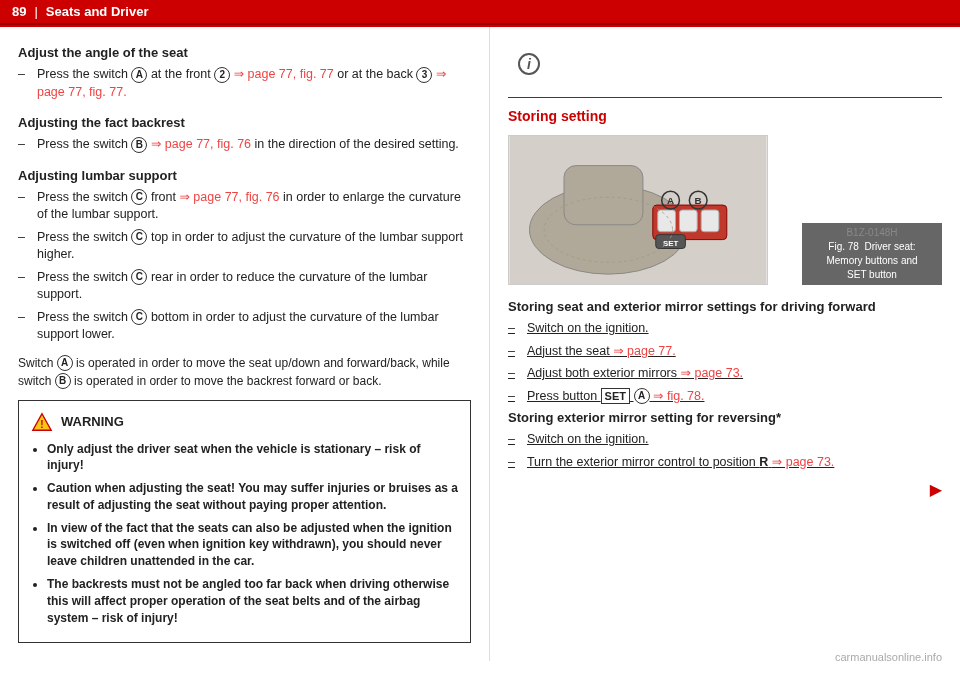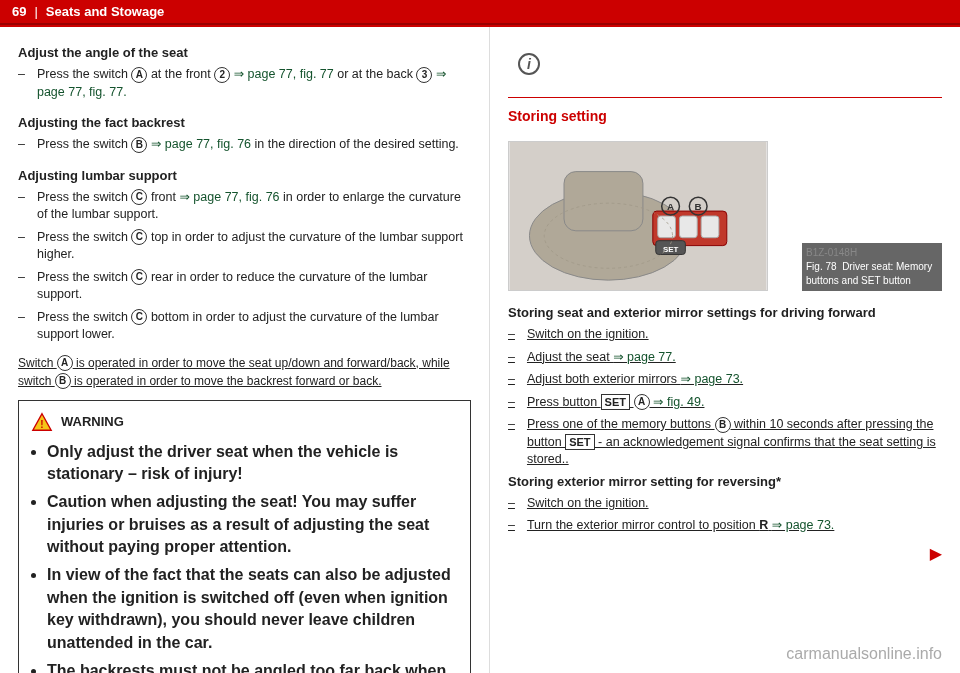--- a/index.html
+++ b/index.html
@@ -73,29 +73,28 @@
       height: 16px;
       border-radius: 50%;
       border: 1.5px solid #333;
       font-size: 10px;
       font-weight: bold;
       flex-shrink: 0;
       line-height: 1;
       vertical-align: middle;
     }
     .link-ref {
-      color: #14532d;
+      color: #ef4444;
       text-decoration: none;
     }
     .switch-note {
       font-size: 12px;
       margin-top: 10px;
       margin-bottom: 10px;
       line-height: 1.5;
-      text-decoration: underline;
     }
     .warning-box {
       border: 1.5px solid #333;
       padding: 10px 12px;
       margin-top: 10px;
       background: #fff;
     }
     .warning-header {
       display: flex;
       align-items: center;
@@ -108,21 +107,21 @@
     .warning-triangle {
       width: 22px;
       height: 22px;
       flex-shrink: 0;
     }
     .warning-box ul {
       list-style: disc;
       padding-left: 16px;
     }
     .warning-box ul li {
-      font-size: 16px;
+      font-size: 12px;
       margin-bottom: 6px;
       line-height: 1.4;
     }
     .warning-box ul li strong {
       font-weight: bold;
     }
     
     .note-box {
       display: flex;
       gap: 8px;
@@ -152,44 +151,45 @@
     }
     .section-divider {
       border: none;
       border-top: 1px solid #c00;
       margin: 10px 0;
     }
     .section-heading {
       font-size: 14px;
       font-weight: bold;
       color: #c00;
-      margin-bottom: 17px;
+      margin-bottom: 11px;
     }
     .car-image-container {
       position: relative;
       width: 100%;
       margin-bottom: 14px;
     }
     .car-image-svg {
       width: 260px;
       height: 150px;
       background: #e8e8e8;
       border: 1px solid #ccc;
       display: block;
     }
     .fig-caption {
       position: absolute;
       bottom: 0;
       right: 0;
       background: rgba(0,0,0,0.6);
       color: #fff;
       font-size: 10px;
-      padding: 3px 4px;
+      padding: 3px 17px;
       line-height: 1.4;
       max-width: 140px;
+      text-align: center;
     }
     .fig-id {
       font-size: 10px;
       color: #888;
       display: block;
     }
     .sub-heading {
       font-size: 13px;
       font-weight: bold;
       margin-bottom: 6px;
@@ -218,23 +218,23 @@
     }
     .bullet-right li::before {
       content: "–";
       flex-shrink: 0;
     }
   </style>
 </head>
 <body>
 
 <div class="header-bar">
-  <span class="page-num">69</span>
+  <span class="page-num">89</span>
   <span style="font-weight:normal;">|</span>
-  <span class="section-title">Seats and Stowage</span>
+  <span class="section-title">Seats and Driver</span>
 </div>
 
 <div style="height:2px; background:#c00;"></div>
 
 <div class="main-content">
 
   <div class="left-col">
 
     <h3>Adjust the angle of the seat</h3>
     <ul class="bullet-list">
@@ -359,39 +359,35 @@
       <li>
           <span></span>
           <span>Adjust the seat <span class="link-ref">⇒ page 77.</span></span>
         </li>
       <li>
           <span></span>
           <span>Adjust both exterior mirrors <span class="link-ref">⇒ page 73.</span></span>
         </li>
       <li>
           <span></span>
-          <span>Press button <span class="set-badge">SET</span> <span class="circle-badge">A</span> <span class="link-ref">⇒ fig. 49.</span></span>
-        </li>
-      <li>
-          <span></span>
-          <span>Press one of the memory buttons <span class="circle-badge">B</span> within 10 seconds after pressing the button <span class="set-badge">SET</span> - an acknowledgement signal confirms that the seat setting is stored..</span>
+          <span>Press button <span class="set-badge">SET</span> <span class="circle-badge">A</span> <span class="link-ref">⇒ fig. 78.</span></span>
         </li>
     </ul>
 
     <div class="sub-heading">Storing exterior mirror setting for reversing*</div>
     <ul class="bullet-list bullet-right" style="position:relative;">
       <li>
           <span></span>
           <span>Switch on the ignition.</span>
         </li>
       <li>
           <span></span>
           <span>Turn the exterior mirror control to position <strong>R</strong> <span class="link-ref">⇒ page 73.</span></span>
         </li>
     </ul>
     <div style="text-align:right; margin-top:4px;">
       <span class="right-arrow">▶</span>
     </div>
 
-    <div style="position:absolute; bottom:10px; right:18px; color:#aaa; font-size:16px;">carmanualsonline.info</div>
+    <div style="position:absolute; bottom:10px; right:18px; color:#aaa; font-size:11px;">carmanualsonline.info</div>
 
   </div>
 </div>
 
 </body></html>

